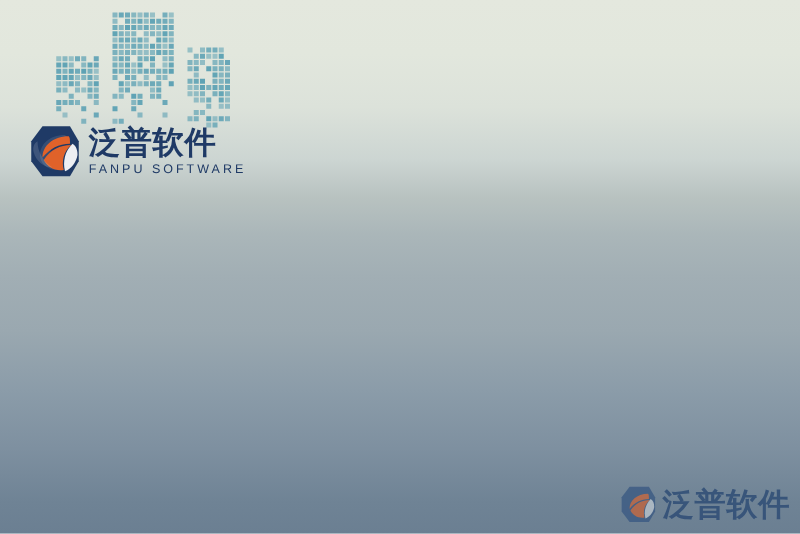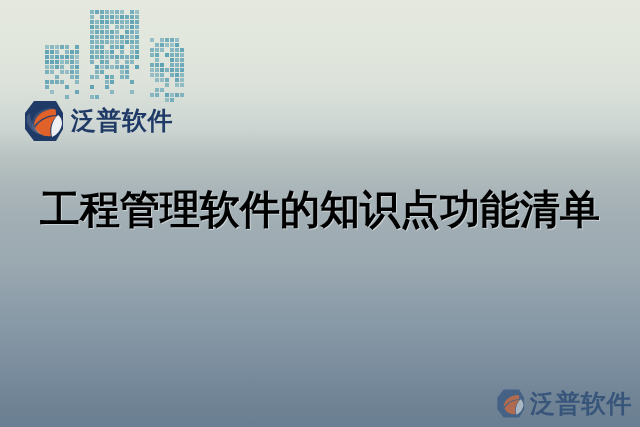--- a/index.html
+++ b/index.html
@@ -386,24 +386,24 @@
     <svg class="mark" viewBox="0 0 42 44">
       <path d="M12 2 L34 2 L41 14 L41 30 L34 42 L12 42 L3 30 L3 14 Z" fill="#1f3a66"></path>
       <path d="M30 9 C17 9 10 17 10 25 C10 32 16 37 24 37 C18 33 16 27 19 21 C22 15 27 12 33 12 Z" fill="#ffffff" opacity="0.10"></path>
       <path d="M33 10 C20 10 12 18 12 27 C18 20 25 16 34 16 C34 13 34 11 33 10 Z" fill="#e0622a"></path>
       <path d="M35 17 C26 17 18 21 13 29 C16 35 22 38 29 37 C27 30 29 22 35 17 Z" fill="#e0622a"></path>
       <path d="M36 16 C30 22 28 30 30 38 C35 36 39 31 40 25 C40 21 39 18 36 16 Z" fill="#ffffff" opacity="0.92"></path>
       <path d="M8 14 C8 22 12 30 20 35 C13 35 7 30 5 23 C4 19 5 16 8 14 Z" fill="#ffffff" opacity="0.14"></path>
     </svg>
     <div class="wordmark">
       <div class="cn">泛普软件</div>
+      <div class="en">FANPU SOFTWARE</div>
     </div>
   </div>
 
-  <div id="headline">工程管理软件的知识点功能清单</div>
 
   <div id="watermark">
     <div class="wm-top">
       <svg class="wm-mark" viewBox="0 0 42 44">
         <path d="M12 2 L34 2 L41 14 L41 30 L34 42 L12 42 L3 30 L3 14 Z" fill="#3b5a83"></path>
         <path d="M33 10 C20 10 12 18 12 27 C18 20 25 16 34 16 C34 13 34 11 33 10 Z" fill="#c0653f"></path>
         <path d="M35 17 C26 17 18 21 13 29 C16 35 22 38 29 37 C27 30 29 22 35 17 Z" fill="#c0653f"></path>
         <path d="M36 16 C30 22 28 30 30 38 C35 36 39 31 40 25 C40 21 39 18 36 16 Z" fill="#b9c4cd"></path>
       </svg>
       <div class="wm-cn">泛普软件</div>

